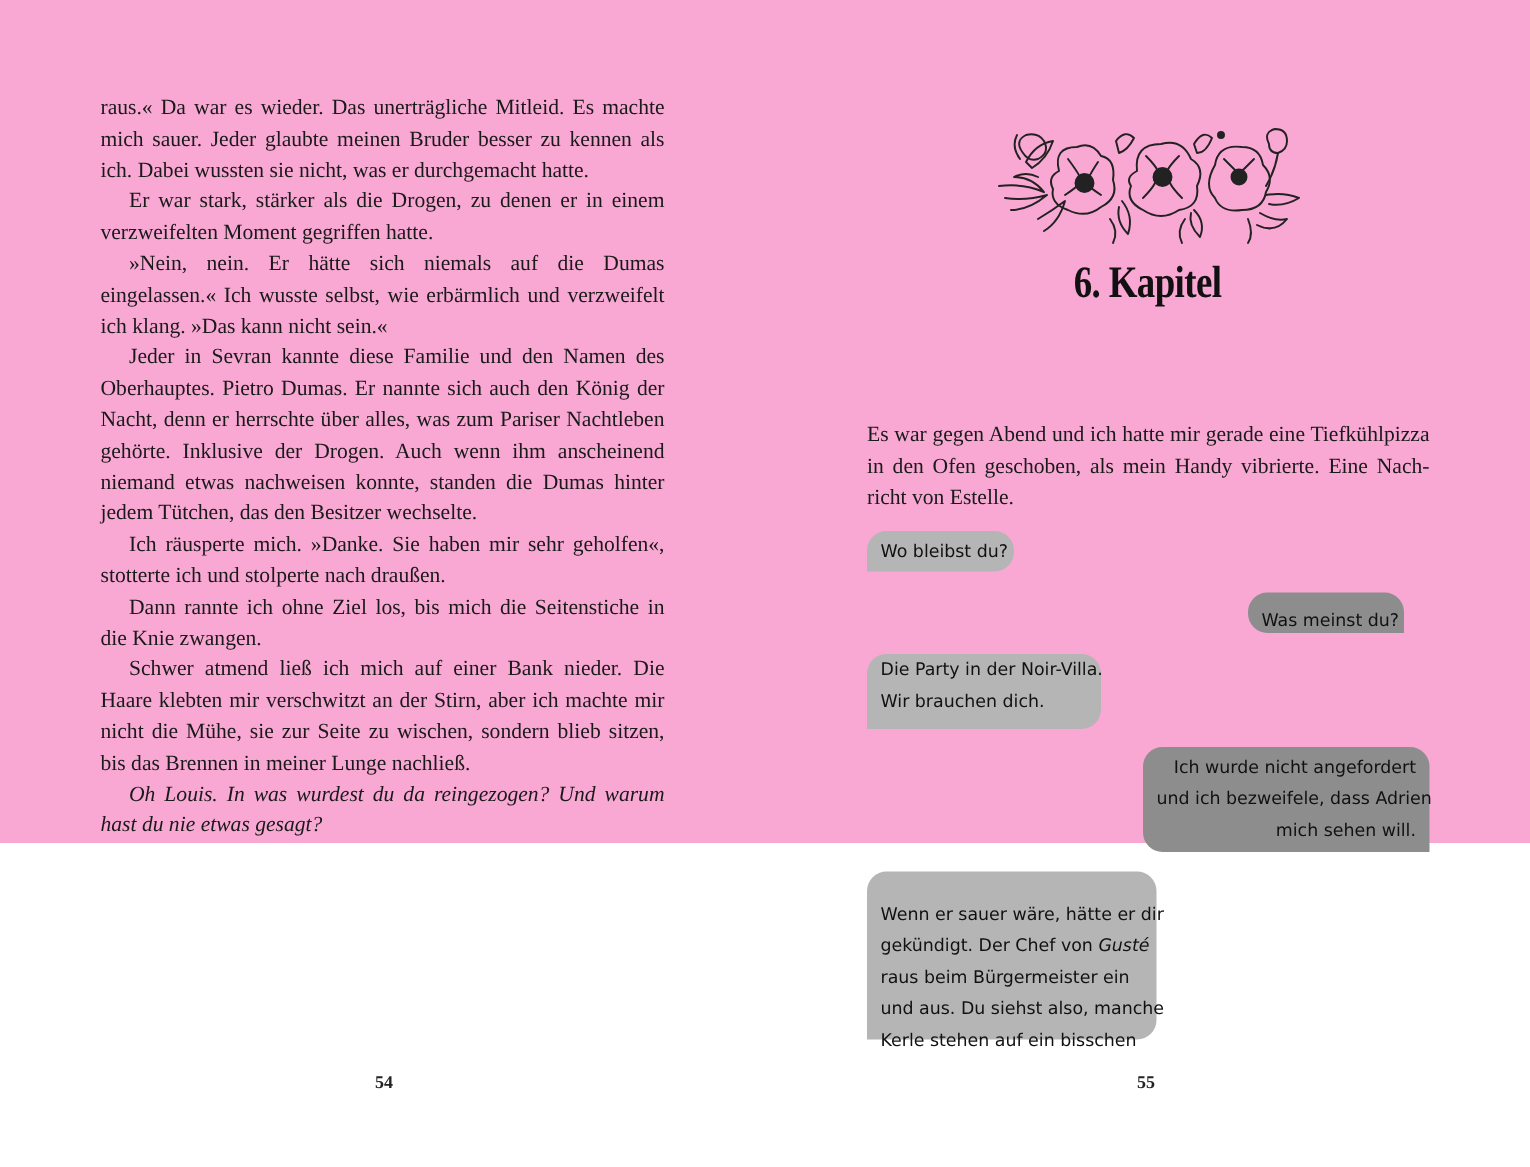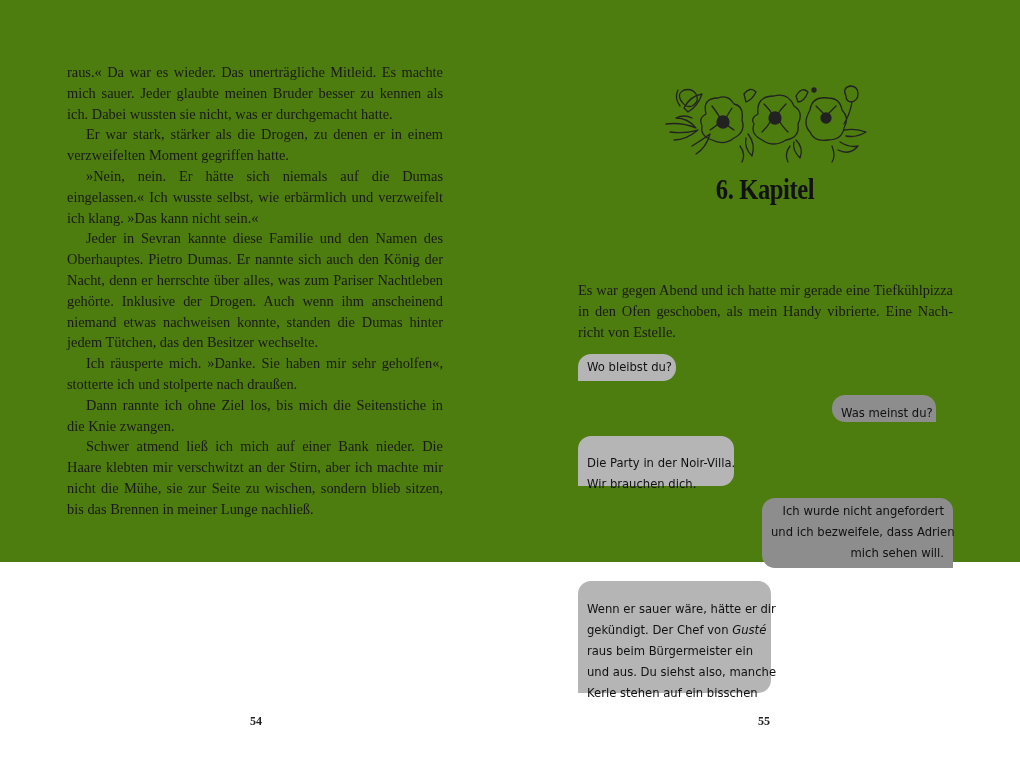--- a/index.html
+++ b/index.html
@@ -6,21 +6,21 @@
     html, body {
       width: 1020px;
       height: 778px;
       background: #ffffff;
       overflow: hidden;
     }
     .spread {
       position: relative;
       width: 1020px;
       height: 562px;
-      background: #4d7c0f;
+      background: #f9a8d4;
       color: #1a1a1a;
     }
     .page {
       position: absolute;
       top: 0;
       height: 778px;
     }
     .page-left { left: 0; width: 510px; }
     .page-right { left: 510px; width: 510px; }
 
@@ -107,38 +107,39 @@
     .bubble.sent {
       background: #8d8d8d;
       border-radius: 13px 13px 0 13px;
       text-align: right;
     }
     .bubble .line { display: block; }
     .bubble em { font-style: italic; }
 
     .b1 { left: 68px; top: 354px; width: 98px; height: 27px; padding-top: 3px; }
     .b2 { left: 322px; top: 395px; width: 104px; height: 27px; padding-top: 8px; }
-    .b3 { left: 68px; top: 436px; width: 156px; height: 50px; padding-top: 17px; }
+    .b3 { left: 68px; top: 436px; width: 156px; height: 50px; padding-top: 0; }
     .b4 { left: 252px; top: 498px; width: 191px; height: 70px; padding-top: 3px; }
     .b5 { left: 68px; top: 581px; width: 193px; height: 112px; padding-top: 18px; border-radius: 13px 13px 0 0; }
   </style>
 </head>
 <body>
 
 <div class="spread">
 
   <div class="page page-left">
     <div class="body-text">
       <p>raus.« Da war es wieder. Das unerträgliche Mitleid. Es machte mich sauer. Jeder glaubte meinen Bruder besser zu kennen als ich. Dabei wussten sie nicht, was er durchgemacht hatte.</p>
       <p class="indent">Er war stark, stärker als die Drogen, zu denen er in einem ver­zweifelten Moment gegriffen hatte.</p>
       <p class="indent">»Nein, nein. Er hätte sich niemals auf die Dumas eingelassen.« Ich wusste selbst, wie erbärmlich und verzweifelt ich klang. »Das kann nicht sein.«</p>
       <p class="indent">Jeder in Sevran kannte diese Familie und den Namen des Oberhauptes. Pietro Dumas. Er nannte sich auch den König der Nacht, denn er herrschte über alles, was zum Pariser Nachtleben gehörte. Inklusive der Drogen. Auch wenn ihm anscheinend niemand etwas nachweisen konnte, standen die Dumas hinter jedem Tütchen, das den Besitzer wechselte.</p>
       <p class="indent">Ich räusperte mich. »Danke. Sie haben mir sehr geholfen«, stotterte ich und stolperte nach draußen.</p>
       <p class="indent">Dann rannte ich ohne Ziel los, bis mich die Seitenstiche in die Knie zwangen.</p>
       <p class="indent">Schwer atmend ließ ich mich auf einer Bank nieder. Die Haare klebten mir verschwitzt an der Stirn, aber ich machte mir nicht die Mühe, sie zur Seite zu wischen, sondern blieb sitzen, bis das Brennen in meiner Lunge nachließ.</p>
+      <p class="indent italic">Oh Louis. In was wurdest du da reingezogen? Und warum hast du nie etwas gesagt?</p>
     </div>
     <div class="page-number left">54</div>
   </div>
 
   <div class="page page-right">
 
     <svg class="ornament" viewBox="0 0 206 80" xmlns="http://www.w3.org/2000/svg">
       <g fill="none" stroke="#222" stroke-width="1.3" stroke-linejoin="round" stroke-linecap="round">
 
         <path d="M4 40 Q20 38 34 44 Q26 34 14 34 Q22 30 30 34"></path>

